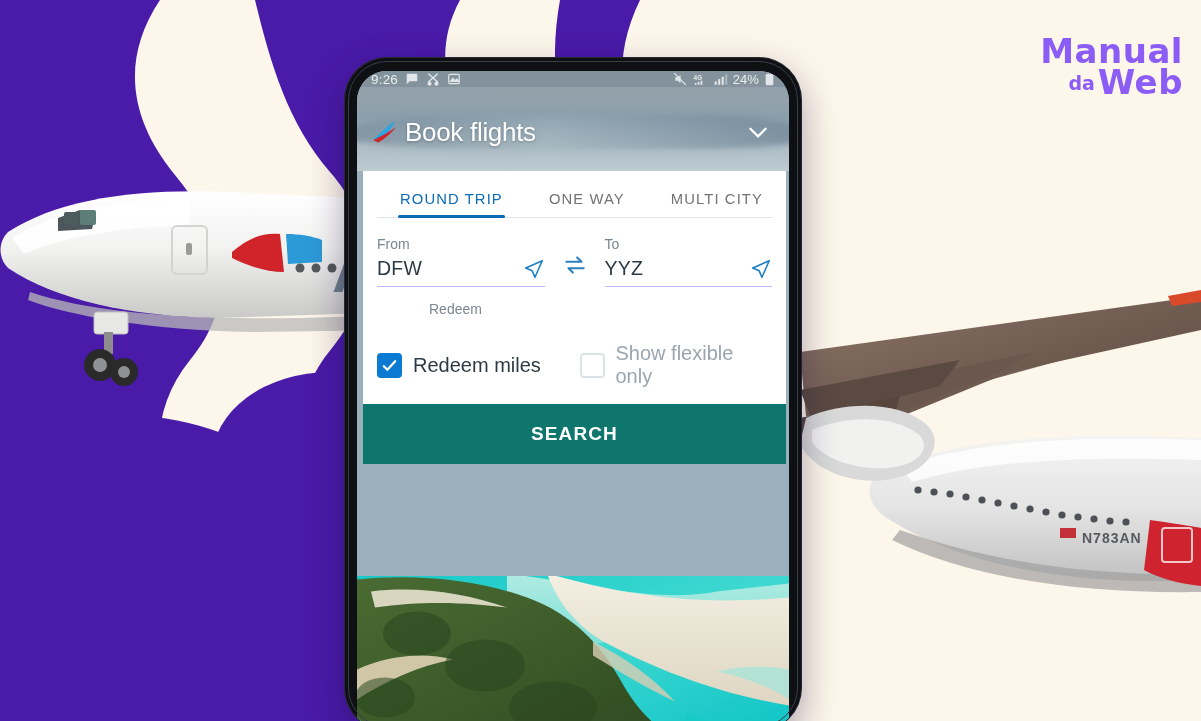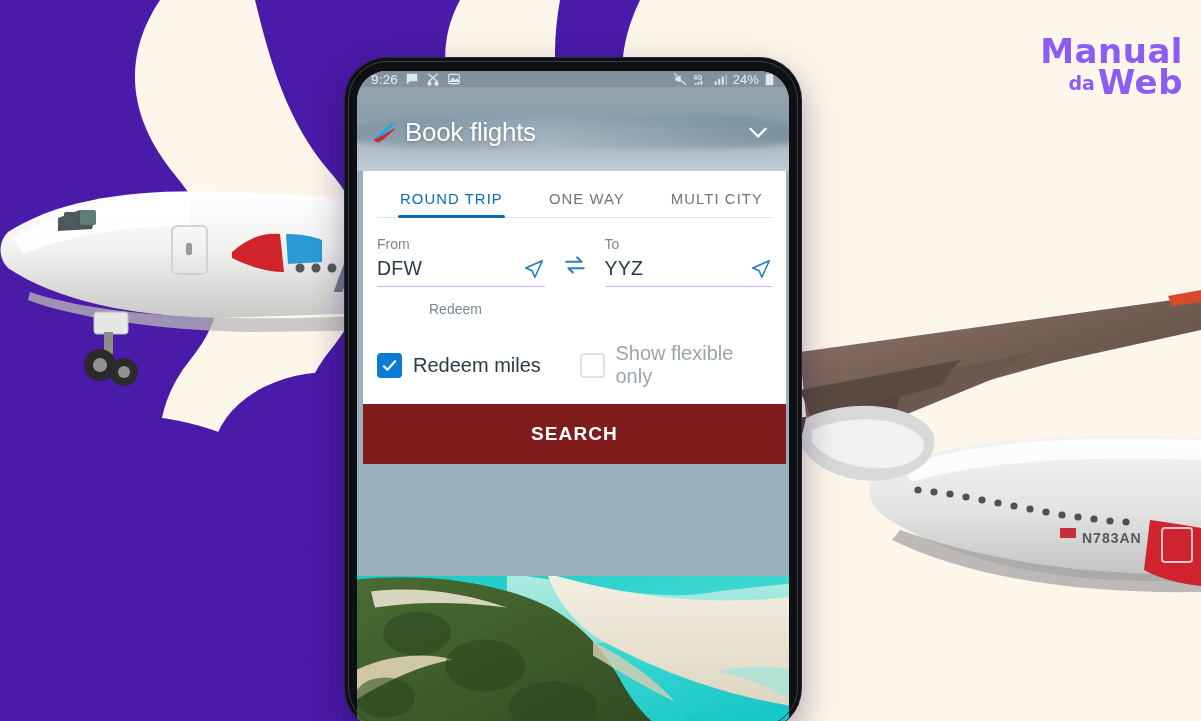--- a/index.html
+++ b/index.html
@@ -178,21 +178,21 @@
   .cbox.off { background: #fff; border: 2px solid #dde2e7; }
   .check-label {
     font-size: 20px; color: #2c3a46;
     font-family: Liberation Sans, sans-serif;
   }
   .check-label.muted { color: #9aa5b0; }
 
   
   .search-btn {
     display: block; width: 100%; border: 0;
-    background: #7f1d1d; color: #fff;
+    background: #0f766e; color: #fff;
     font-size: 19px; font-weight: 700; letter-spacing: 1.1px;
     padding: 19px 0; text-align: center; cursor: pointer;
     font-family: "Liberation Sans", sans-serif;
   }
 
   
   .beach {
     position: absolute; left: 0; right: 0; top: 505px; bottom: 0;
     overflow: hidden;
   }

